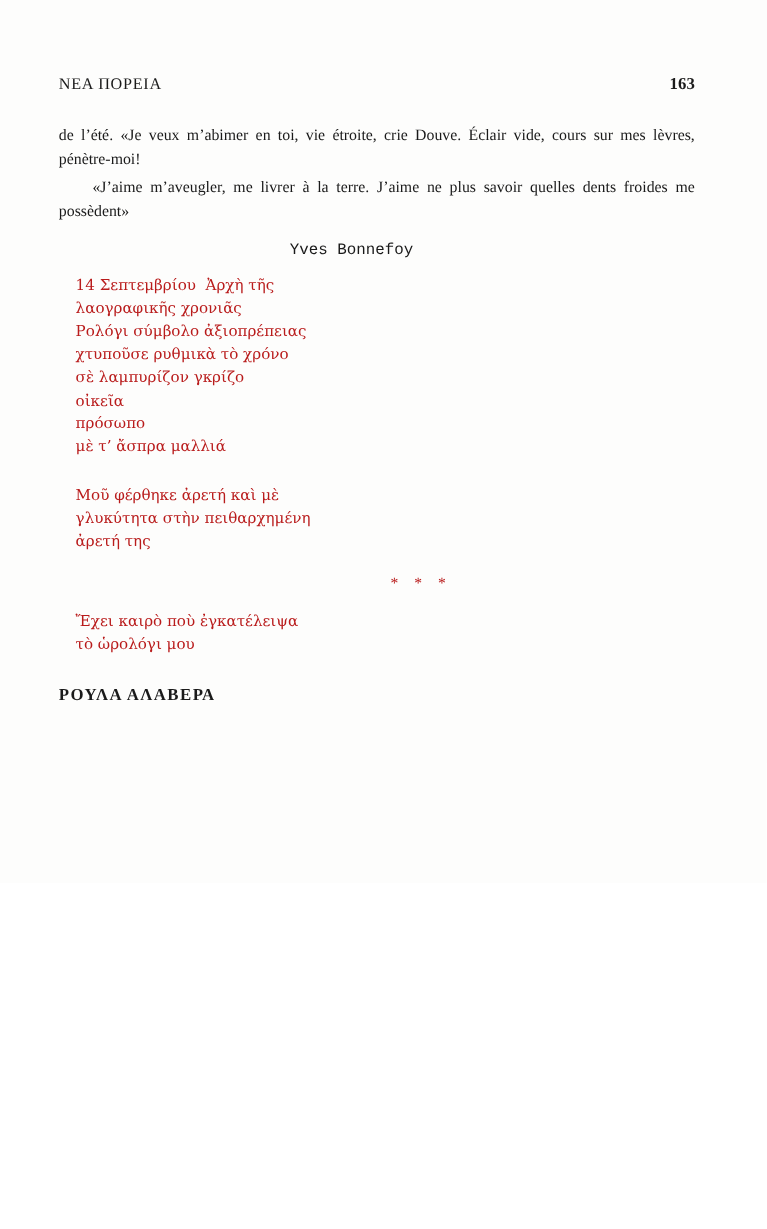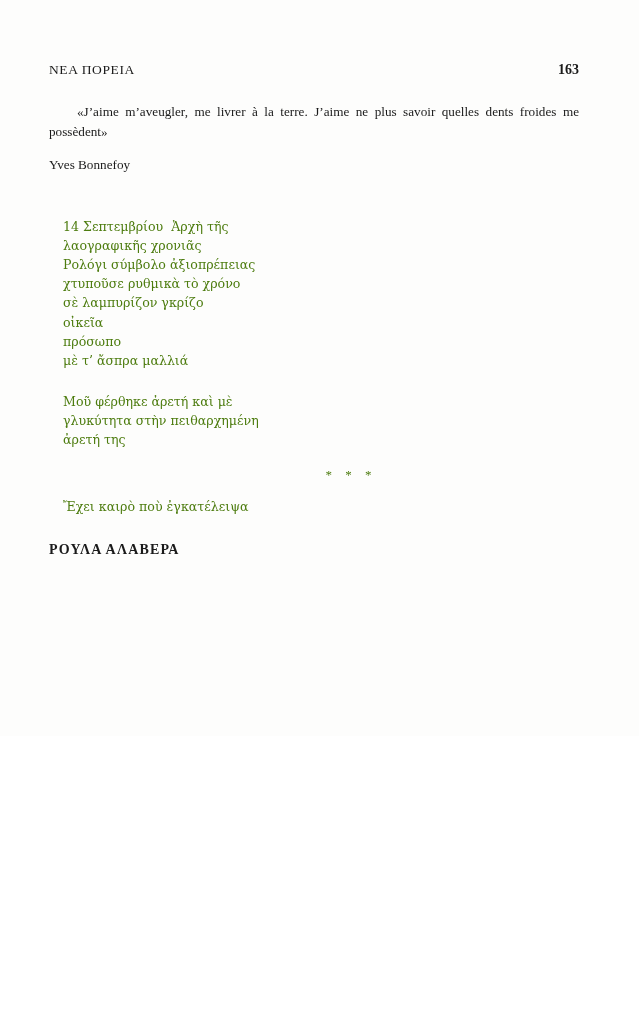--- a/index.html
+++ b/index.html
@@ -57,35 +57,35 @@
     font-family: "Liberation Serif", serif;
   }
   .prose p {
     margin: 0;
   }
   .prose p.indent {
     text-indent: 28px;
     margin-top: 2px;
   }
   .byline {
-    text-align: left;
+    text-align: center;
     font-size: 13.2px;
     margin-top: 14px;
     padding-right: 42px;
-    font-family: Liberation Serif, serif;
+    font-family: Liberation Mono, monospace;
   }
 
   
   .poem {
-    margin-top: 44px;
+    margin-top: 12px;
     margin-left: 14px;
     font-size: 12.6px;
     line-height: 1.52;
     font-family: "DejaVu Serif", serif;
-    color: #4d7c0f;
+    color: #b91c1c;
   }
   .poem .stanza {
     margin-bottom: 16px;
   }
   .poem .line {
     white-space: pre;
   }
   .stanza-2 {
     margin-top: 22px;
   }
@@ -115,20 +115,21 @@
 
 <div class="page">
   <div class="content">
 
     <div class="header-row">
       <span class="header-title">ΝΕΑ ΠΟΡΕΙΑ</span>
       <span class="header-page">163</span>
     </div>
 
     <div class="prose">
+      <p>de l’été. «Je veux m’abimer en toi, vie étroite, crie Douve. Éclair vide, cours sur mes lèvres, pénètre-moi!</p>
       <p class="indent">«J’aime m’aveugler, me livrer à la terre. J’aime ne plus savoir quelles dents froides me possèdent»</p>
     </div>
 
     <div class="byline">Yves Bonnefoy</div>
 
     <div class="poem">
 
       <div class="stanza stanza-1">
         <div class="line">14 Σεπτεμβρίου  Ἀρχὴ τῆς</div>
         <div class="line">λαογραφικῆς χρονιᾶς</div>
@@ -143,20 +144,21 @@
       <div class="stanza stanza-2">
         <div class="line">Μοῦ φέρθηκε ἀρετή καὶ μὲ</div>
         <div class="line">γλυκύτητα στὴν πειθαρχημένη</div>
         <div class="line">ἀρετή της</div>
       </div>
 
       <div class="asterisks">* * *</div>
 
       <div class="stanza stanza-3">
         <div class="line">Ἔχει καιρὸ ποὺ ἐγκατέλειψα</div>
+        <div class="line">τὸ ὡρολόγι μου</div>
       </div>
 
     </div>
 
     <div class="author">ΡΟΥΛΑ ΑΛΑΒΕΡΑ</div>
 
   </div>
 </div>
 
 </body></html>

